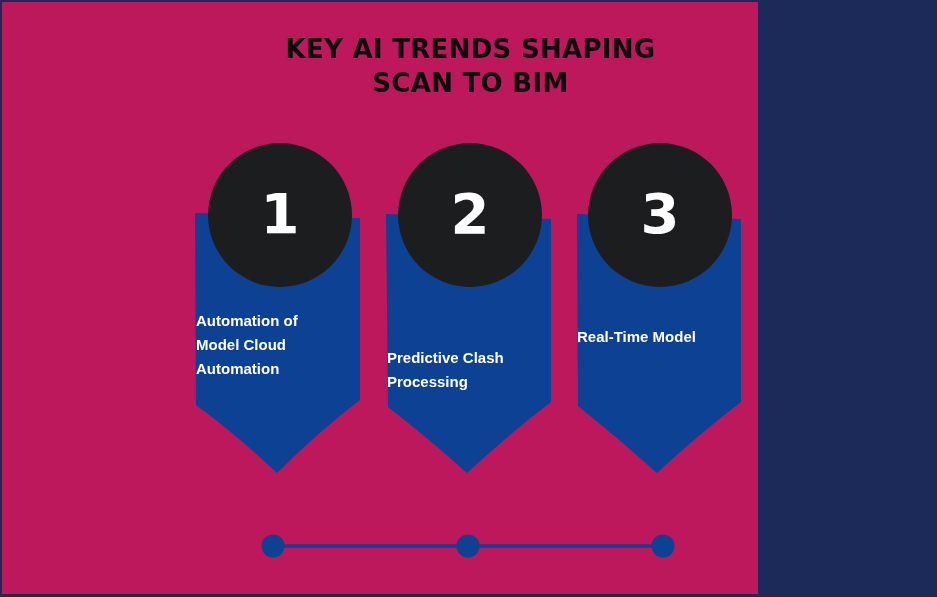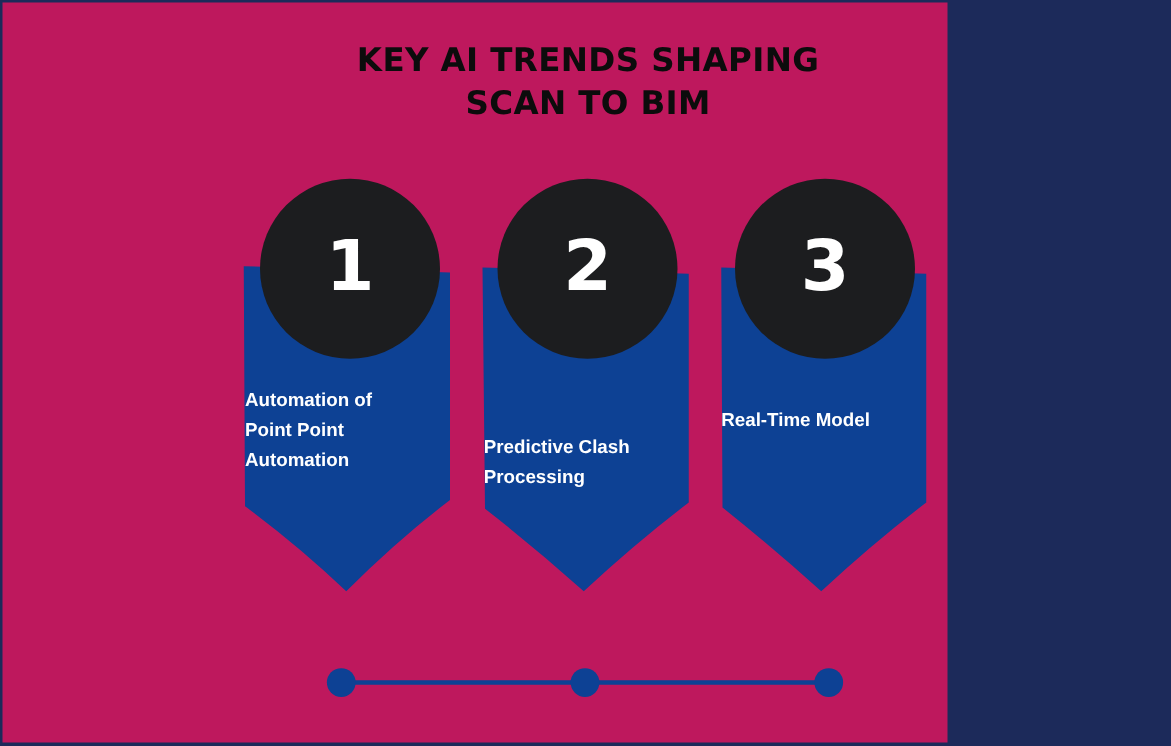--- a/index.html
+++ b/index.html
@@ -88,21 +88,21 @@
     <circle cx="468" cy="546" r="11.5" fill="#0d4194"></circle>
     <circle cx="663" cy="546" r="11.5" fill="#0d4194"></circle>
   </svg>
 
   <div class="num" style="left:206px; top:182px;">1</div>
   <div class="num" style="left:396px; top:182px;">2</div>
   <div class="num" style="left:586px; top:182px;">3</div>
 
   <div class="label" style="left:194px; top:307px;">
     <div>Automation of</div>
-    <div>Point Point</div>
+    <div>Model Cloud</div>
     <div>Automation</div>
   </div>
   <div class="label" style="left:385px; top:344px;">
     <div>Predictive Clash</div>
     <div>Processing</div>
   </div>
   <div class="label" style="left:575px; top:323px;">
     <div>Real-Time Model</div>
   </div>
 

